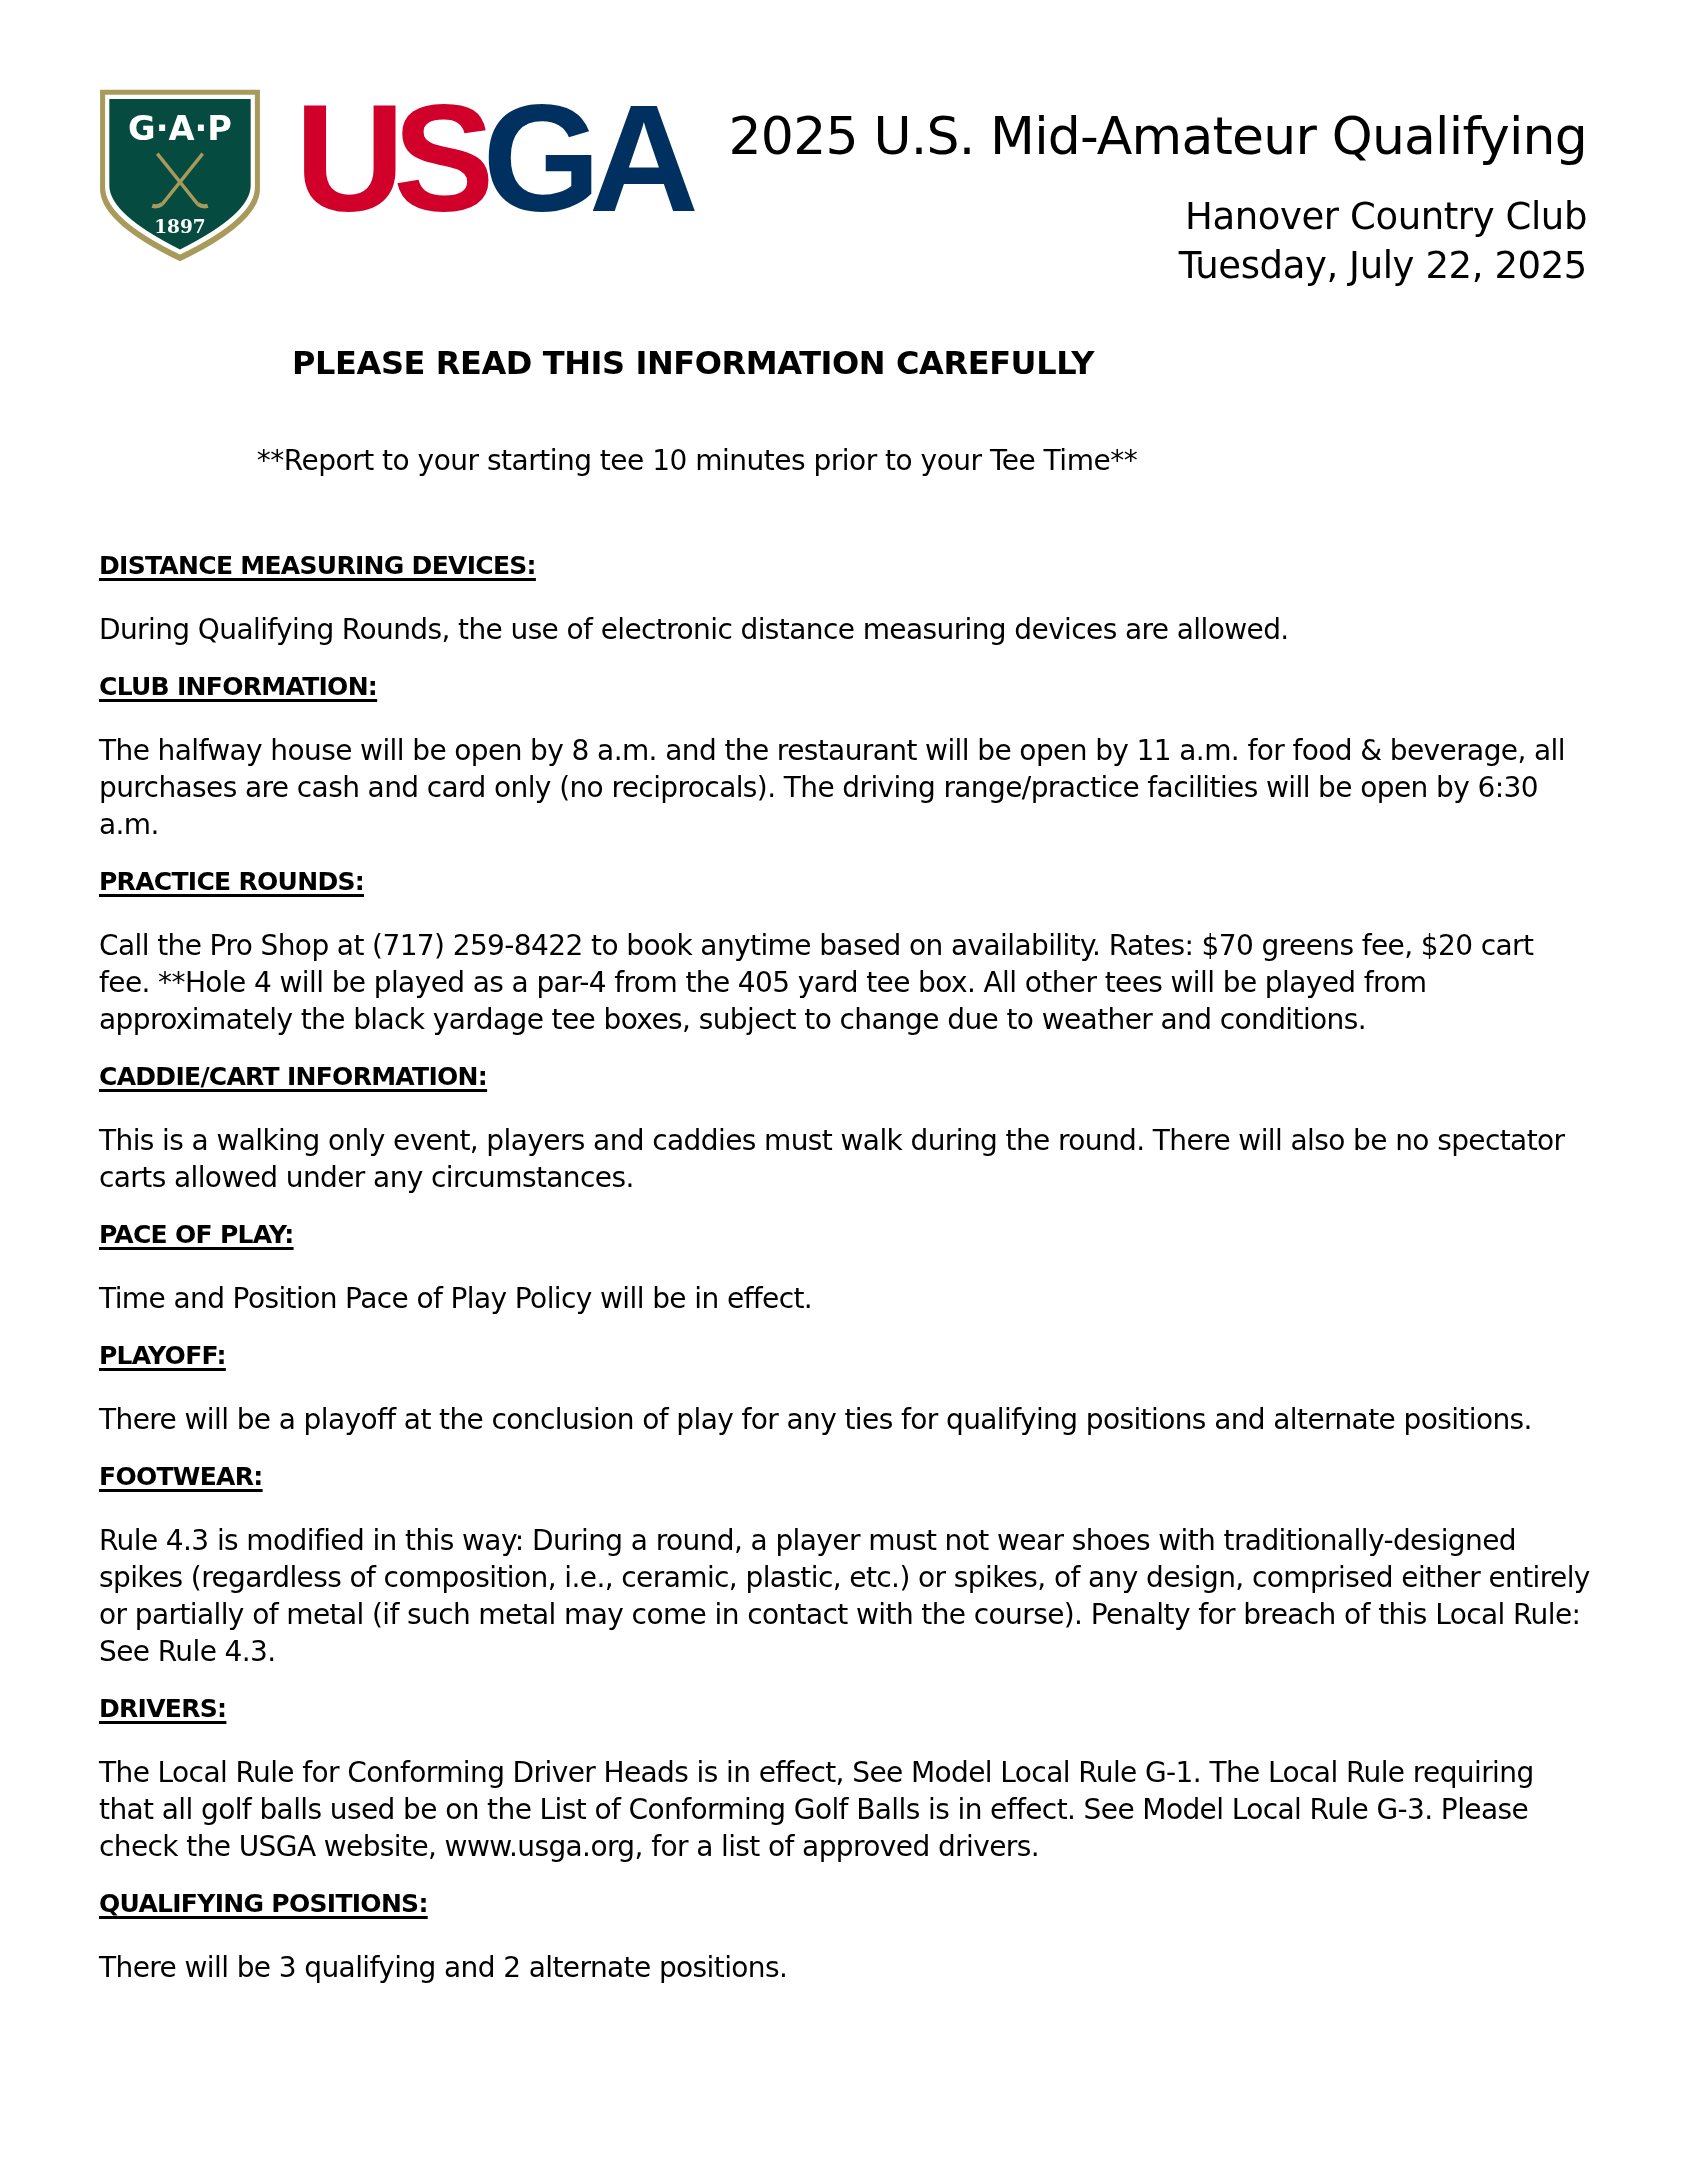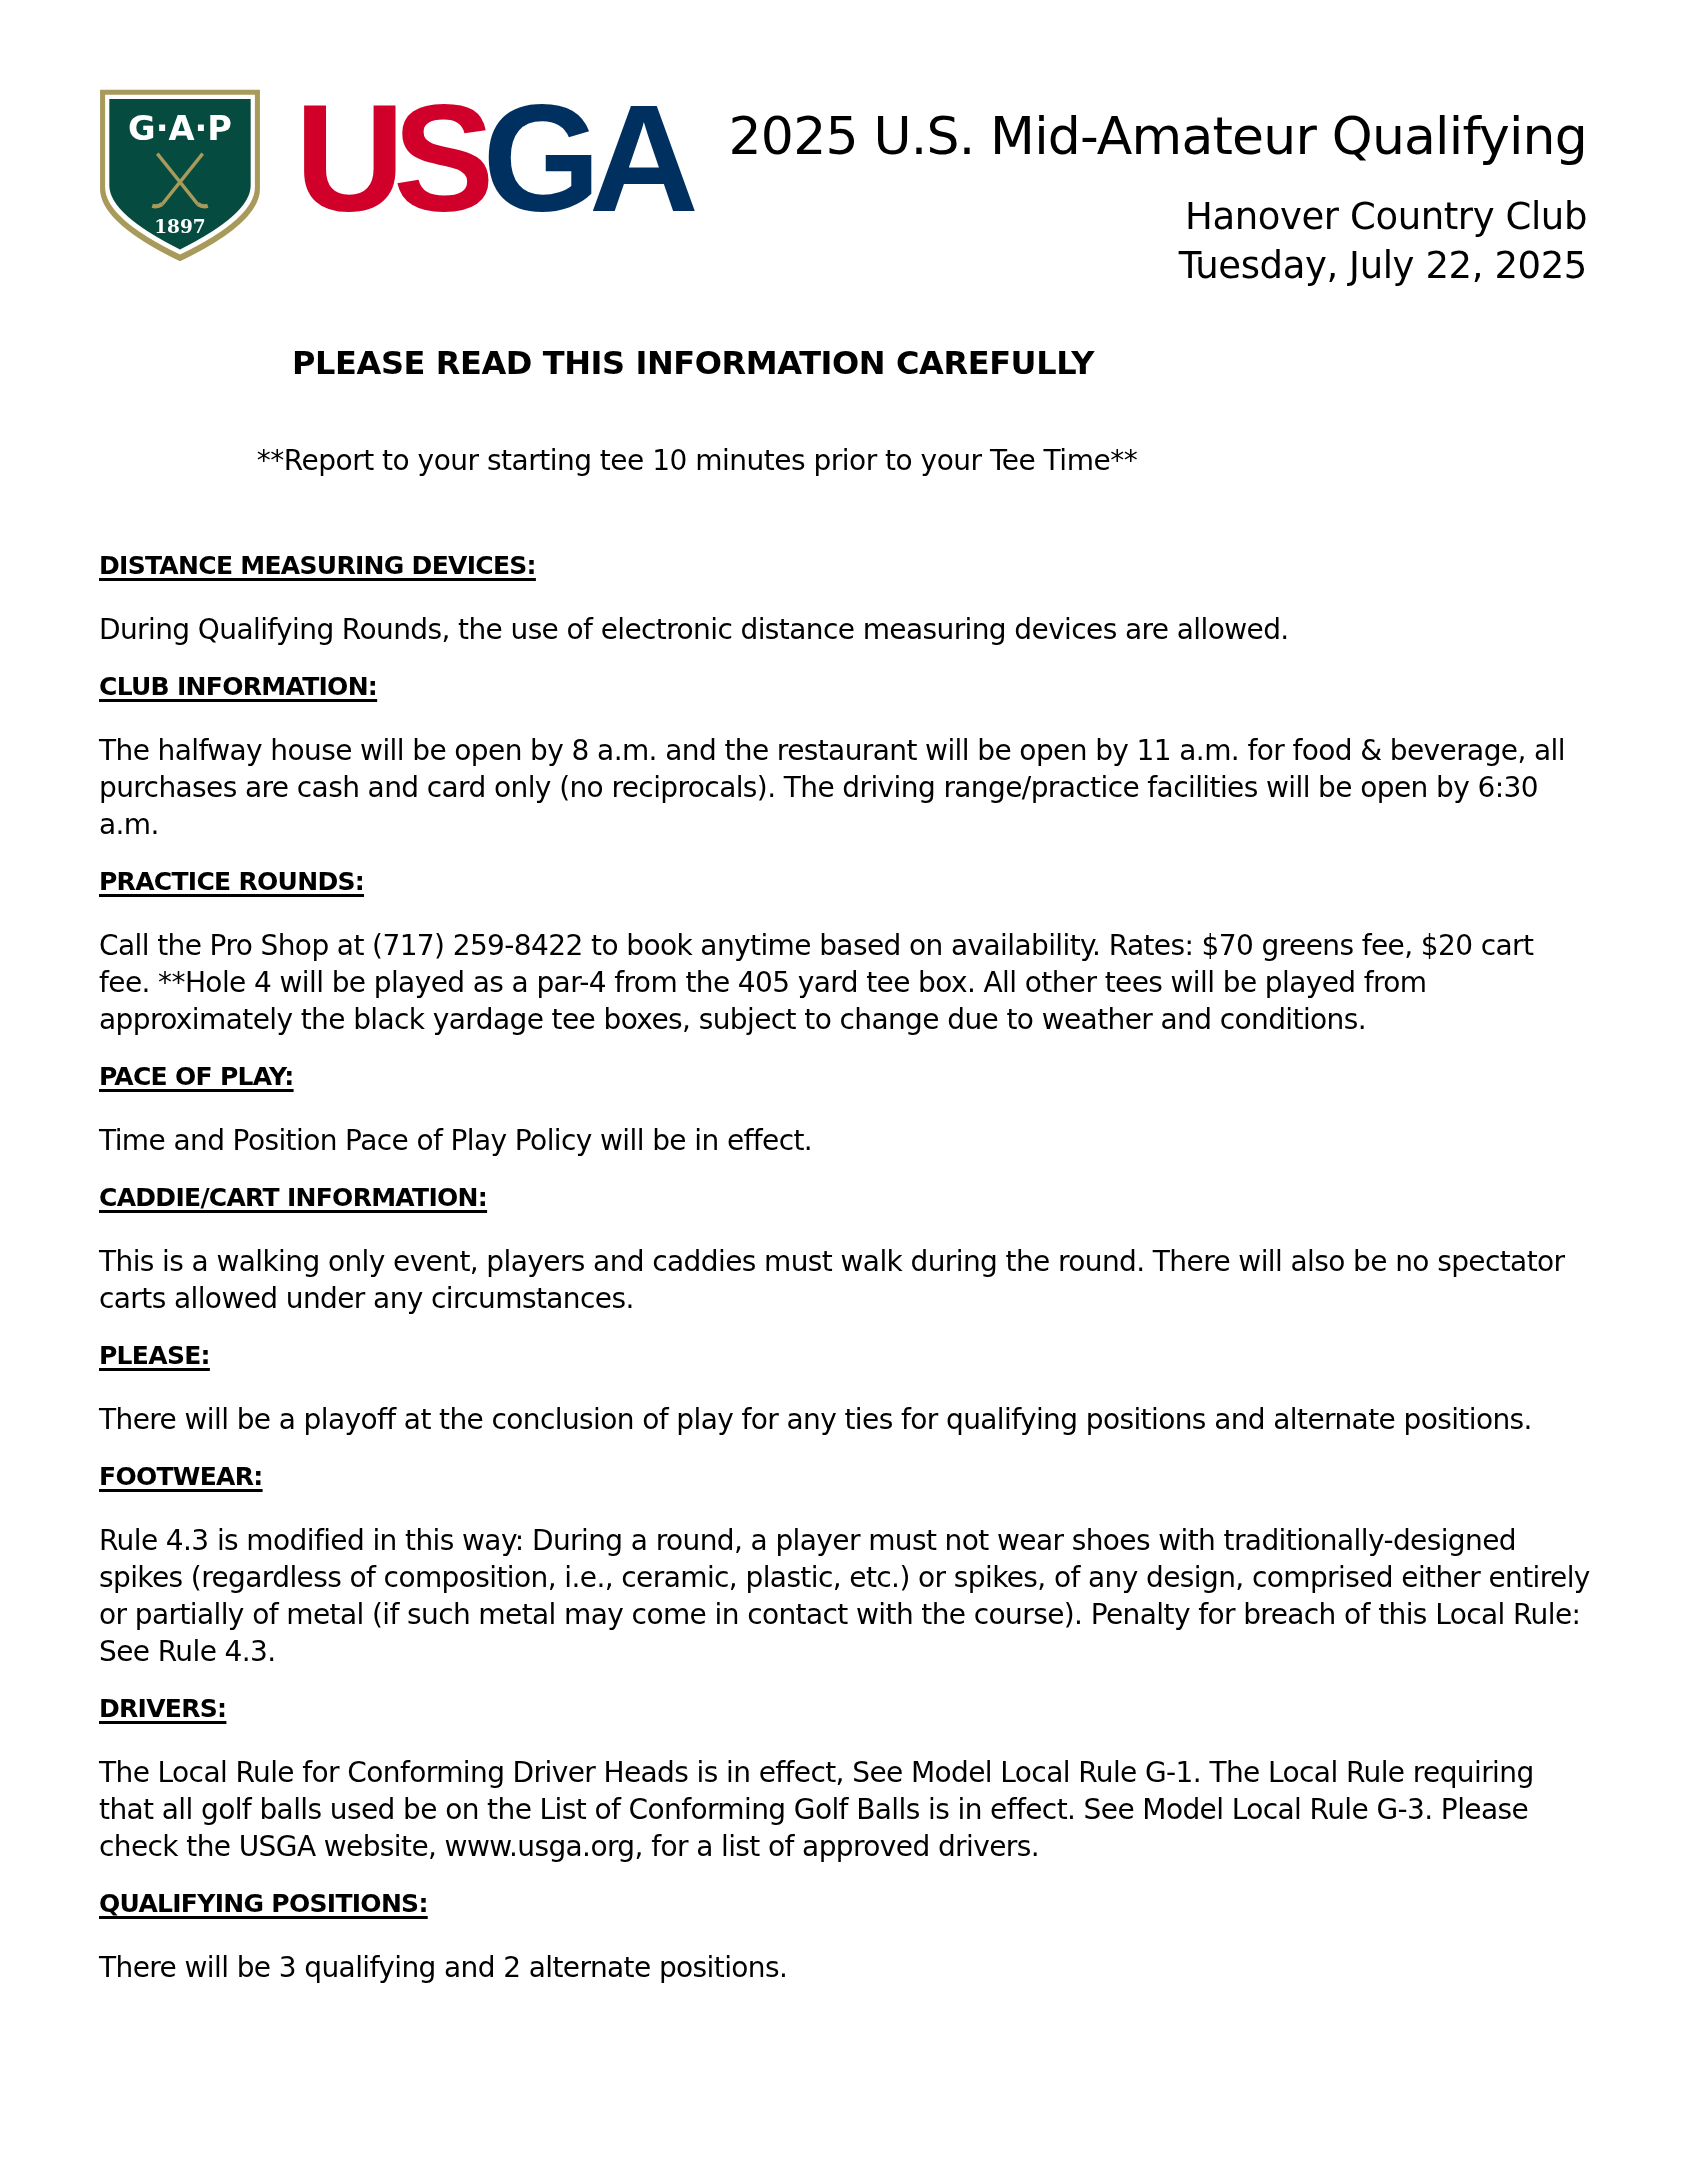--- a/index.html
+++ b/index.html
@@ -89,29 +89,29 @@
   </div>
   <div class="section">
     <div class="section-heading">CLUB INFORMATION:</div>
     <p class="section-body">The halfway house will be open by 8 a.m. and the restaurant will be open by 11 a.m. for food &amp; beverage, all purchases are cash and card only (no reciprocals). The driving range/practice facilities will be open by 6:30 a.m.</p>
   </div>
   <div class="section">
     <div class="section-heading">PRACTICE ROUNDS:</div>
     <p class="section-body">Call the Pro Shop at (717) 259-8422 to book anytime based on availability. Rates: $70 greens fee, $20 cart fee. **Hole 4 will be played as a par-4 from the 405 yard tee box. All other tees will be played from approximately the black yardage tee boxes, subject to change due to weather and conditions.</p>
   </div>
   <div class="section">
+    <div class="section-heading">CADDIE/CART INFORMATION:</div>
+    <p class="section-body">This is a walking only event, players and caddies must walk during the round. There will also be no spectator carts allowed under any circumstances.</p>
+  </div>
+  <div class="section">
     <div class="section-heading">PACE OF PLAY:</div>
     <p class="section-body">Time and Position Pace of Play Policy will be in effect.</p>
   </div>
   <div class="section">
-    <div class="section-heading">CADDIE/CART INFORMATION:</div>
-    <p class="section-body">This is a walking only event, players and caddies must walk during the round. There will also be no spectator carts allowed under any circumstances.</p>
-  </div>
-  <div class="section">
-    <div class="section-heading">PLEASE:</div>
+    <div class="section-heading">PLAYOFF:</div>
     <p class="section-body">There will be a playoff at the conclusion of play for any ties for qualifying positions and alternate positions.</p>
   </div>
   <div class="section">
     <div class="section-heading">FOOTWEAR:</div>
     <p class="section-body">Rule 4.3 is modified in this way: During a round, a player must not wear shoes with traditionally-designed spikes (regardless of composition, i.e., ceramic, plastic, etc.) or spikes, of any design, comprised either entirely or partially of metal (if such metal may come in contact with the course).  Penalty for breach of this Local Rule: See Rule 4.3.</p>
   </div>
   <div class="section">
     <div class="section-heading">DRIVERS:</div>
     <p class="section-body">The Local Rule for Conforming Driver Heads is in effect, See Model Local Rule G-1. The Local Rule requiring that all golf balls used be on the List of Conforming Golf Balls is in effect. See Model Local Rule G-3. Please check the USGA website, www.usga.org, for a list of approved drivers.</p>
   </div>

